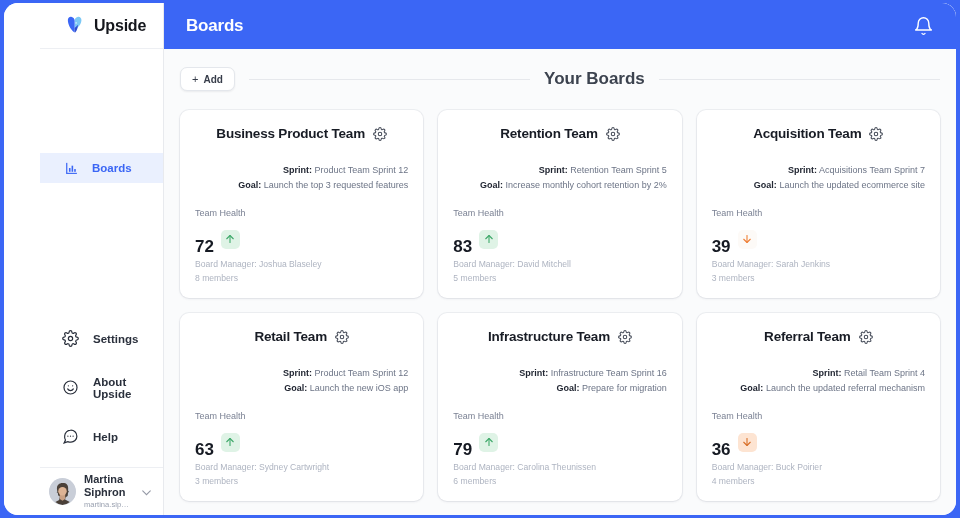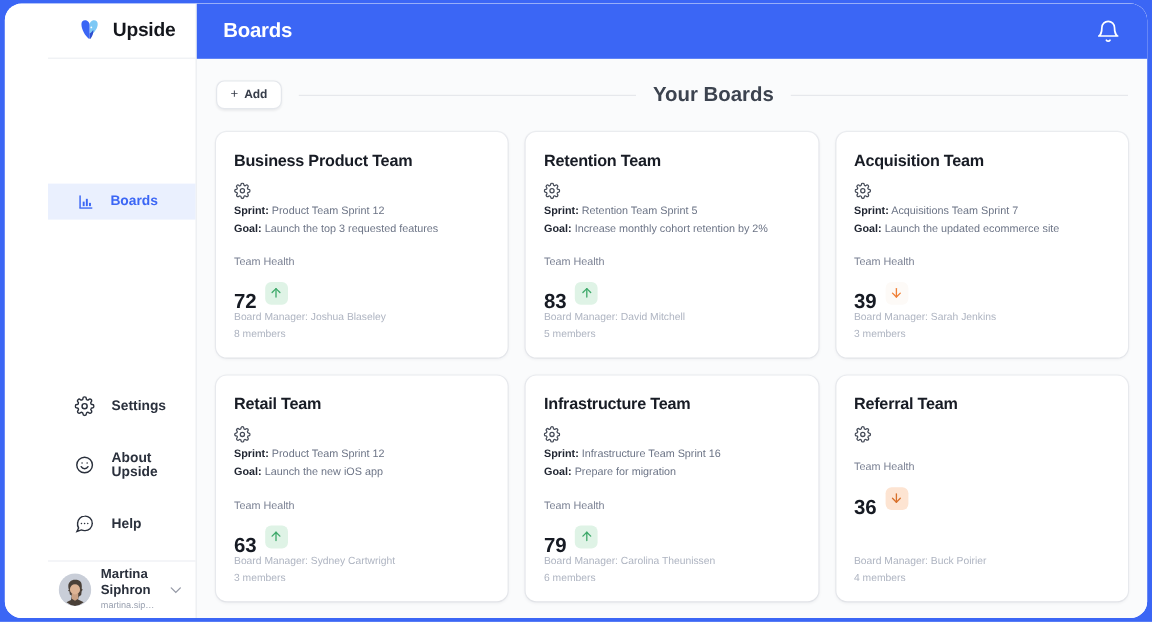--- a/index.html
+++ b/index.html
@@ -125,30 +125,29 @@
   }
   .card {
     background: #fff;
     border-radius: 9px;
     box-shadow: 0 1px 3px rgba(25,32,56,.07), 0 0 0 1px rgba(235,237,241,.9);
     padding: 15px 15px 13px 15px;
     height: 188px;
     position: relative;
   }
   .card-head {
-    display: flex; align-items: flex-start; justify-content: space-between;
+    display: flex; align-items: flex-start; justify-content: center;
     gap: 8px;
-    flex-direction: column;
   }
   .card-title {
     font-size: 13.5px; font-weight: bold; color: #181c25;
     letter-spacing: -0.2px; line-height: 17px;
   }
   .gear { width: 14px; height: 14px; flex: 0 0 14px; cursor: pointer; margin-top: 2px; }
-  .meta { margin-top: 2px; }
+  .meta { margin-top: 21px; text-align: right; }
   .meta p { font-size: 9px; color: #6c7486; line-height: 15px; }
   .meta p b { color: #222733; font-weight: bold; }
   .health-label { margin-top: 15px; font-size: 9px; color: #7b8294; }
   .health-row { display: flex; align-items: center; gap: 7px; margin-top: 3px; }
   .health-val { font-size: 17px; font-weight: bold; color: #161a23; margin-top: 16px; }
   .badge {
     width: 19px; height: 19px; border-radius: 5px;
     display: flex; align-items: center; justify-content: center;
   }
   .badge.up { background: #dff3e6; }
@@ -427,20 +426,24 @@
         <article class="card">
           <div class="card-head">
             <h2 class="card-title">Referral Team</h2>
             <span class="gear">
               <svg viewBox="0 0 24 24" width="14" height="14" fill="none" stroke="#454b58" stroke-width="1.8">
                 <circle cx="12" cy="12" r="3"></circle>
                 <path d="M19.4 15a1.65 1.65 0 0 0 .33 1.82l.06.06a2 2 0 1 1-2.83 2.83l-.06-.06a1.65 1.65 0 0 0-1.82-.33 1.65 1.65 0 0 0-1 1.51V21a2 2 0 1 1-4 0v-.09A1.65 1.65 0 0 0 9 19.4a1.65 1.65 0 0 0-1.82.33l-.06.06a2 2 0 1 1-2.83-2.83l.06-.06a1.65 1.65 0 0 0 .33-1.82 1.65 1.65 0 0 0-1.51-1H3a2 2 0 1 1 0-4h.09A1.65 1.65 0 0 0 4.6 9a1.65 1.65 0 0 0-.33-1.82l-.06-.06a2 2 0 1 1 2.83-2.83l.06.06A1.65 1.65 0 0 0 9 4.6a1.65 1.65 0 0 0 1-1.51V3a2 2 0 1 1 4 0v.09a1.65 1.65 0 0 0 1 1.51 1.65 1.65 0 0 0 1.82-.33l.06-.06a2 2 0 1 1 2.83 2.83l-.06.06A1.65 1.65 0 0 0 19.4 9v.09a1.65 1.65 0 0 0 1.51 1H21a2 2 0 1 1 0 4h-.09a1.65 1.65 0 0 0-1.51 1z"></path>
               </svg>
             </span>
           </div>
+          <div class="meta">
+            <p><b>Sprint:</b> <span>Retail Team Sprint 4</span></p>
+            <p><b>Goal:</b> <span>Launch the updated referral mechanism</span></p>
+          </div>
           <div class="health-label">Team Health</div>
           <div class="health-row">
             <span class="health-val">36</span>
             <span class="badge down">
               <svg viewBox="0 0 24 24" width="12" height="12" fill="none" stroke="#d8702a" stroke-width="2.2" stroke-linecap="round" stroke-linejoin="round">
                 <path d="M12 5v14"></path>
                   <path d="M5.5 12.5L12 19l6.5-6.5"></path>
               </svg>
             </span>
           </div>

